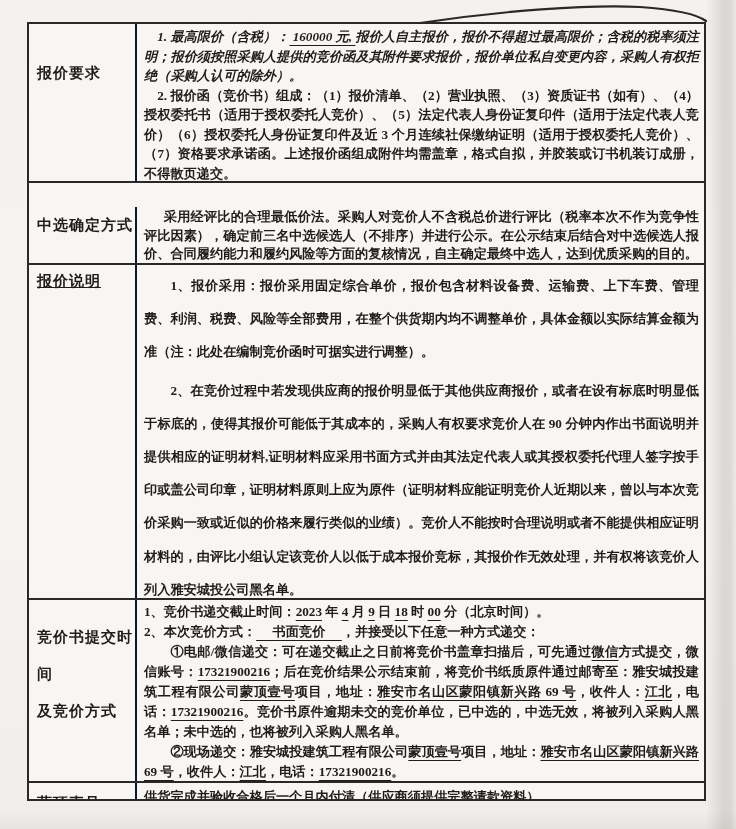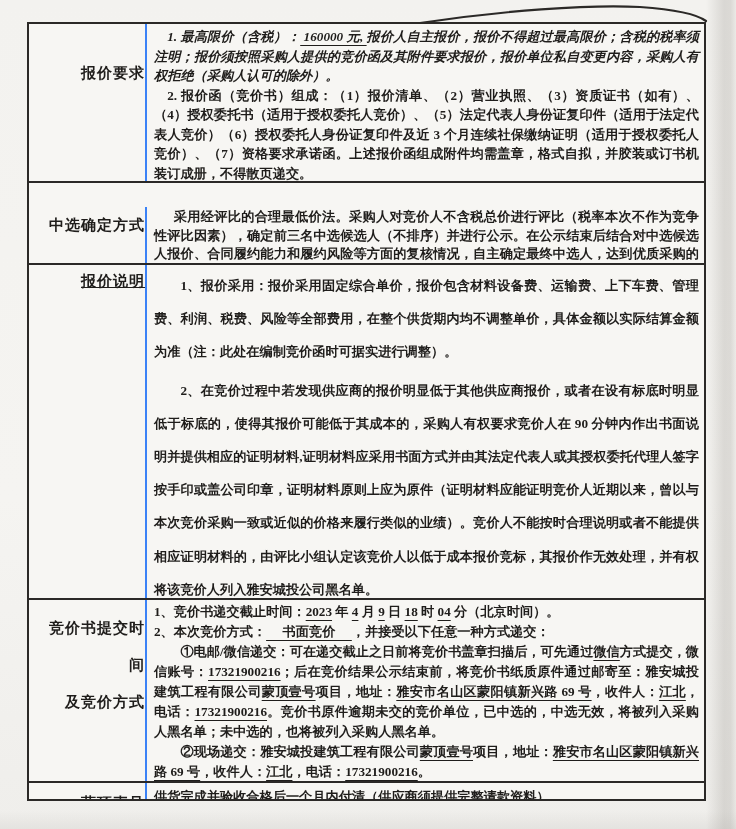--- a/index.html
+++ b/index.html
@@ -25,23 +25,23 @@
 
   .table{
     position:absolute;left:27px;top:22px;width:679px;height:779px;
     box-sizing:border-box;border:2px solid #2b2927;background:#f7f6f3;
     display:flex;flex-direction:column;
   }
   .row{display:flex;box-sizing:border-box;border-bottom:2px solid #2b2927;overflow:hidden;}
   .row:last-child{border-bottom:none;flex:1;}
   .cell{box-sizing:border-box;overflow:hidden;}
   .label{
-    width:118px;border-right:2px solid #3b82f6;
+    width:108px;border-right:2px solid #0f172a;
     font-size:15px;font-weight:700;letter-spacing:1px;
-    padding-left:8px;white-space:pre-line;text-align:right;
+    padding-left:8px;white-space:pre-line;
   }
   .content{
     flex:1;padding:0 5px 0 7px;
     font-size:13.2px;font-weight:600;
   }
   .content .para{margin:0;text-align:justify;}
   .content .para span{text-decoration:none;}
   .content .para span.u{
     text-decoration:underline;
     text-decoration-thickness:1.4px;
@@ -57,21 +57,21 @@
   .row.r2 .content{line-height:18.6px;padding-top:1px;}
   .row.r2 .label{padding-top:9px;}
 
   .row.r3{height:335px;}
   .row.r3 .content{line-height:33.2px;padding-top:4px;}
   .row.r3 .content .para + .para{margin-top:5px;}
   .row.r3 .label{padding-top:7px;text-decoration:underline;}
 
   .row.r4{height:183px;}
   .row.r4 .content{line-height:20px;padding-top:2px;}
-  .row.r4 .label{padding-top:10px;line-height:37px;}
+  .row.r4 .label{padding-top:19px;line-height:37px;}
 
   .row.r5 .content{line-height:20px;padding-top:4px;}
   .row.r5 .label{padding-top:11px;}
 </style>
 </head>
 <body>
 
 <div class="page">
 
   <div class="table">
@@ -96,21 +96,21 @@
       <div class="cell content">
           <p class="para" style="text-indent: 2em;"><span>1、报价采用：报价采用固定综合单价，报价包含材料设备费、运输费、上下车费、管理费、利润、税费、风险等全部费用，在整个供货期内均不调整单价，具体金额以实际结算金额为准（注：此处在编制竞价函时可据实进行调整）。</span></p>
           <p class="para" style="text-indent: 2em;"><span>2、在竞价过程中若发现供应商的报价明显低于其他供应商报价，或者在设有标底时明显低于标底的，使得其报价可能低于其成本的，采购人有权要求竞价人在 90 分钟内作出书面说明并提供相应的证明材料,证明材料应采用书面方式并由其法定代表人或其授权委托代理人签字按手印或盖公司印章，证明材料原则上应为原件（证明材料应能证明竞价人近期以来，曾以与本次竞价采购一致或近似的价格来履行类似的业绩）。竞价人不能按时合理说明或者不能提供相应证明材料的，由评比小组认定该竞价人以低于成本报价竞标，其报价作无效处理，并有权将该竞价人列入雅安城投公司黑名单。</span></p>
         </div>
     </div>
 
     <div class="row r4">
       <div class="cell label">竞价书提交时间
 及竞价方式</div>
       <div class="cell content">
-          <p class="para"><span>1、竞价书递交截止时间：</span><span class="u">2023</span><span> 年 </span><span class="u">4</span><span> 月 </span><span class="u">9</span><span> 日 </span><span class="u">18</span><span> 时 </span><span class="u">04</span><span> 分（北京时间）。</span></p>
+          <p class="para"><span>1、竞价书递交截止时间：</span><span class="u">2023</span><span> 年 </span><span class="u">4</span><span> 月 </span><span class="u">9</span><span> 日 </span><span class="u">18</span><span> 时 </span><span class="u">00</span><span> 分（北京时间）。</span></p>
           <p class="para"><span>2、本次竞价方式：</span><span class="u">　 书面竞价 　</span><span>，并接受以下任意一种方式递交：</span></p>
           <p class="para" style="text-indent: 2em;"><span>①电邮/微信递交：可在递交截止之日前将竞价书盖章扫描后，可先通过</span><span class="u">微信</span><span>方式提交，微信账号：</span><span class="u">17321900216</span><span>；后在竞价结果公示结束前，将竞价书纸质原件通过邮寄至：雅安城投建筑工程有限公司</span><span class="u">蒙顶壹号</span><span>项目，地址：</span><span class="u">雅安市名山区蒙阳镇新兴路 69 号</span><span>，收件人：</span><span class="u">江北</span><span>，电话：</span><span class="u">17321900216</span><span>。竞价书原件逾期未交的竞价单位，已中选的，中选无效，将被列入采购人黑名单；未中选的，也将被列入采购人黑名单。</span></p>
           <p class="para" style="text-indent: 2em;"><span>②现场递交：雅安城投建筑工程有限公司</span><span class="u">蒙顶壹号</span><span>项目，地址：</span><span class="u">雅安市名山区蒙阳镇新兴路 69 号</span><span>，收件人：</span><span class="u">江北</span><span>，电话：</span><span class="u">17321900216</span><span>。</span></p>
         </div>
     </div>
 
     <div class="row r5">
       <div class="cell label">蒙顶壹号</div>
       <div class="cell content">
           <p class="para"><span>供货完成并验收合格后一个月内付清（供应商须提供完整请款资料）。</span></p>

